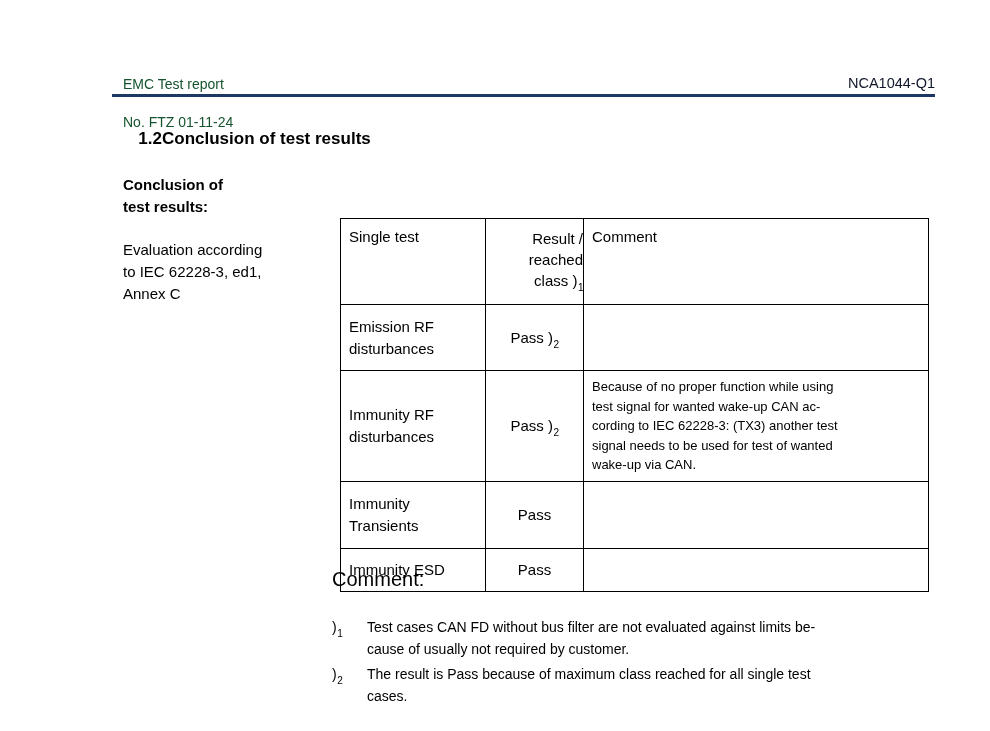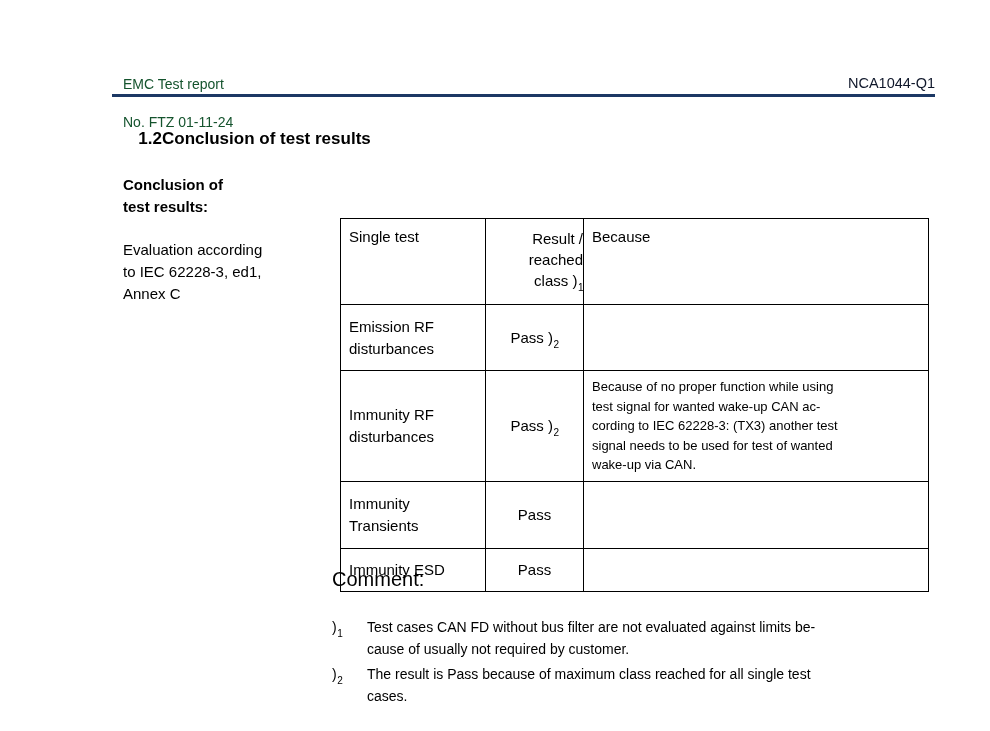--- a/index.html
+++ b/index.html
@@ -127,21 +127,21 @@
       <col class="col-test">
         <col class="col-result">
         <col class="col-comment">
     </colgroup>
     <tbody>
       <tr class="hdr-row">
         <th class="h-test">Single test</th>
         <th class="h-result"><span>Result /
 reached
 class )</span><sub class="fn-ref">1</sub></th>
-        <th class="h-comment">Because</th>
+        <th class="h-comment">Comment</th>
       </tr>
       <tr class="row-1">
         <td class="c-test">Emission RF
 disturbances</td>
         <td class="c-result"><span>Pass )</span><sub class="fn-ref">2</sub></td>
         <td class="c-comment"></td>
       </tr>
       <tr class="row-2">
         <td class="c-test">Immunity RF
 disturbances</td>

